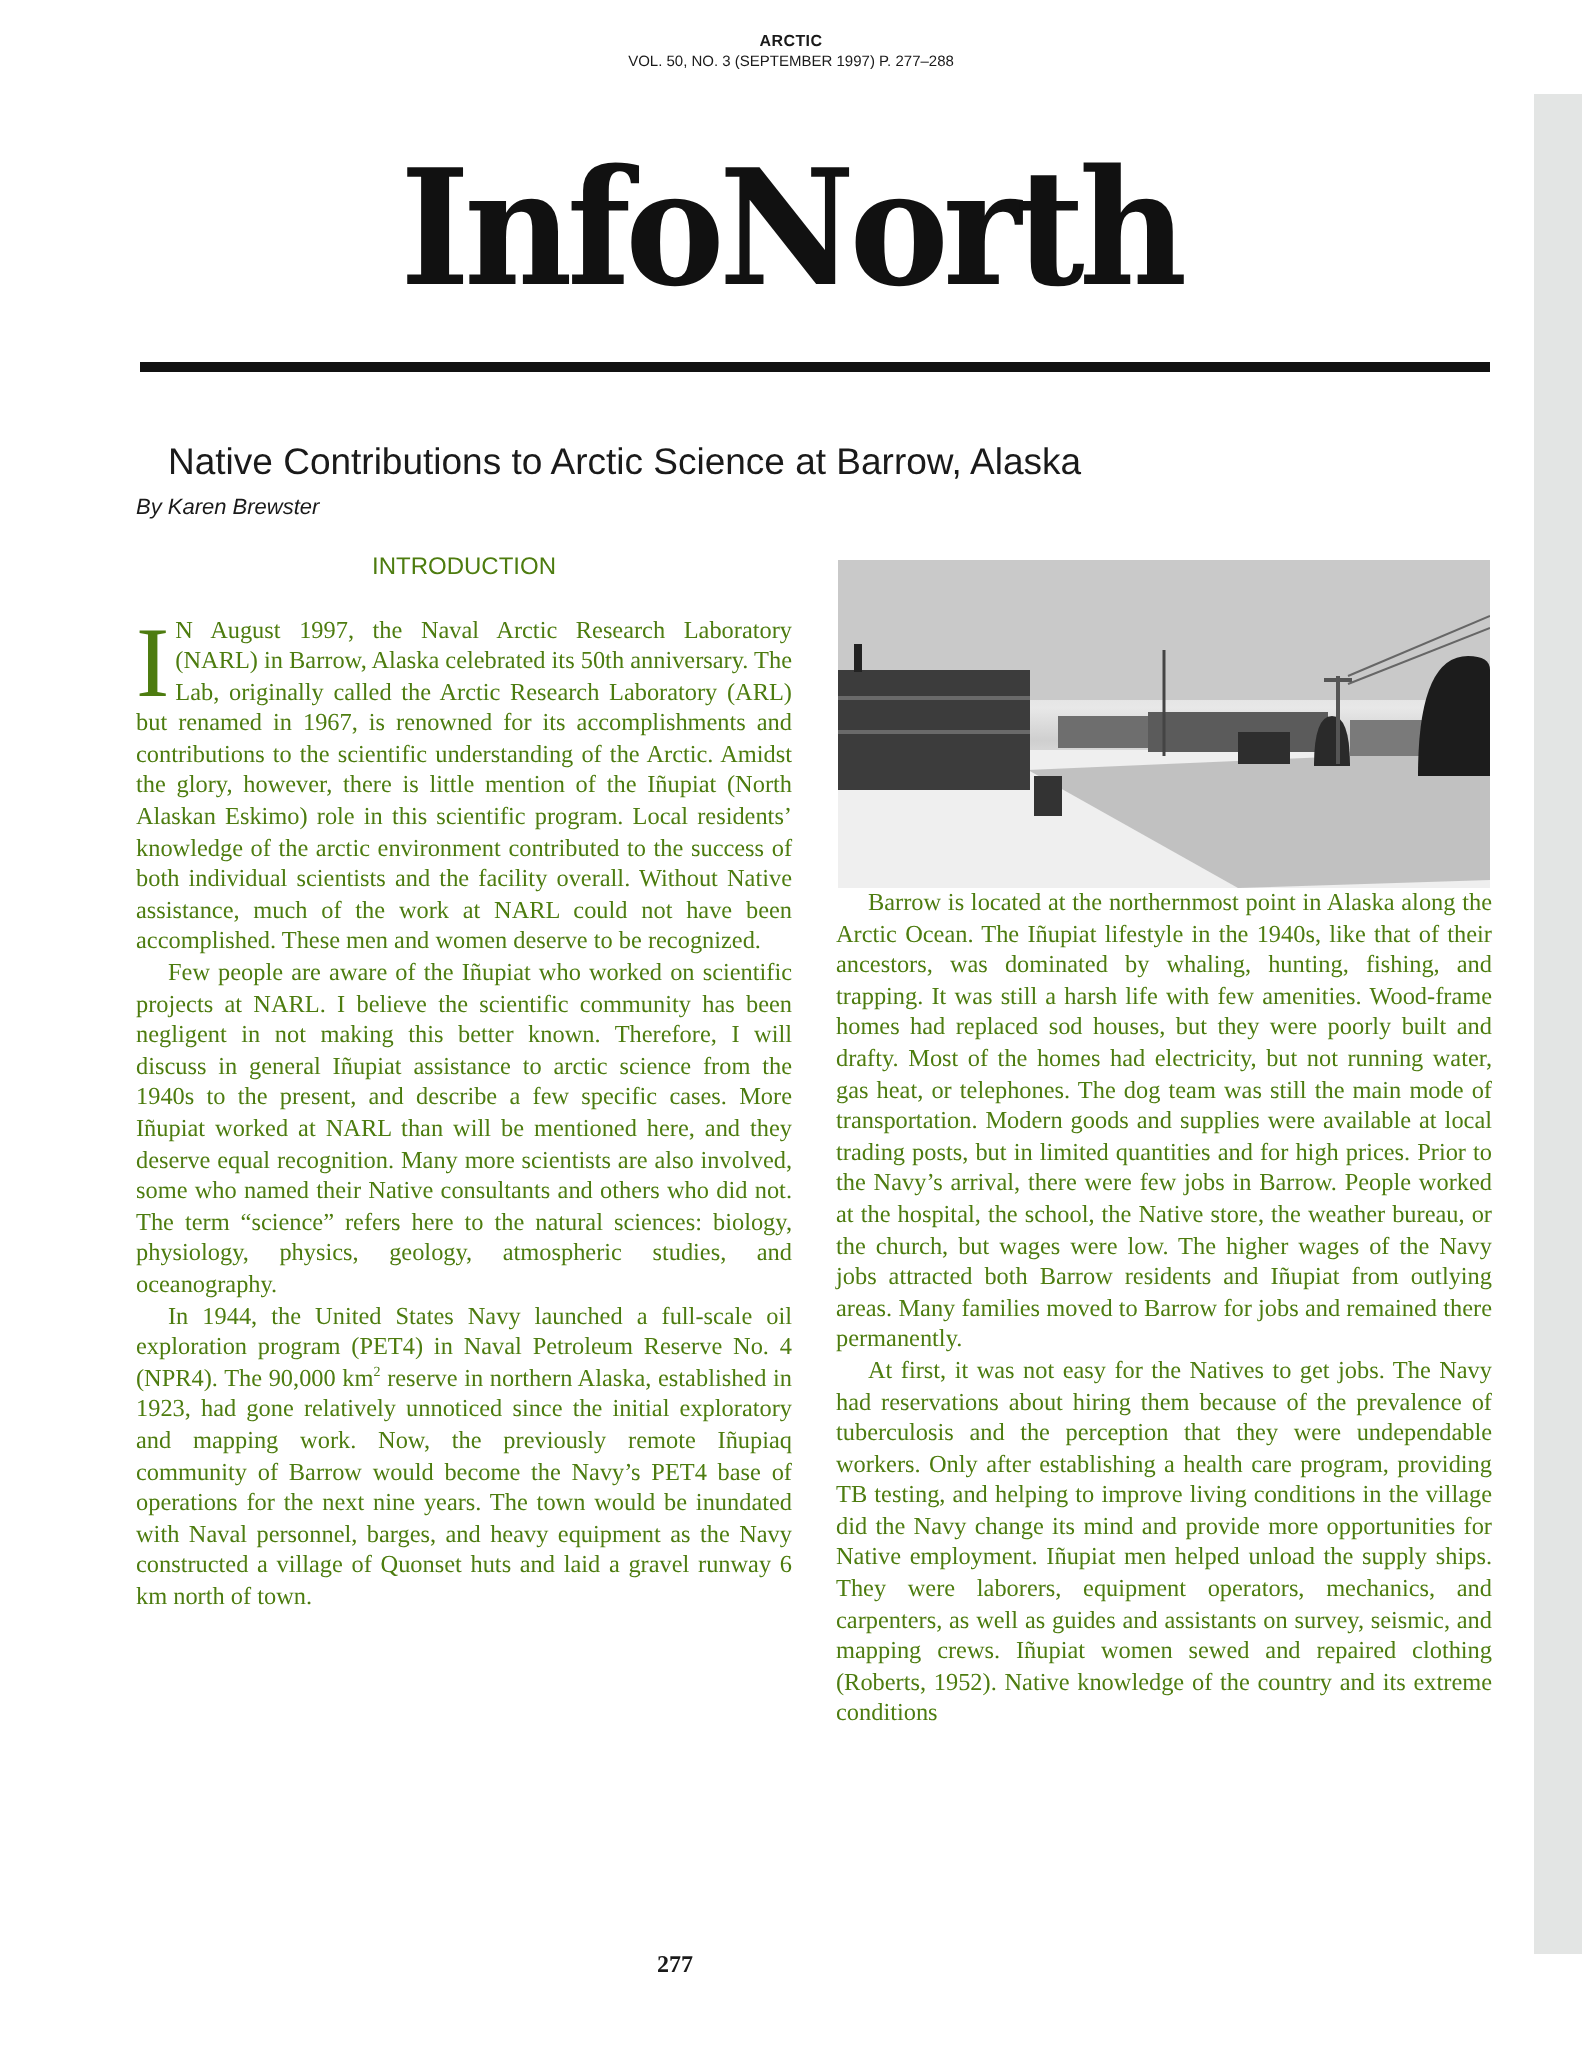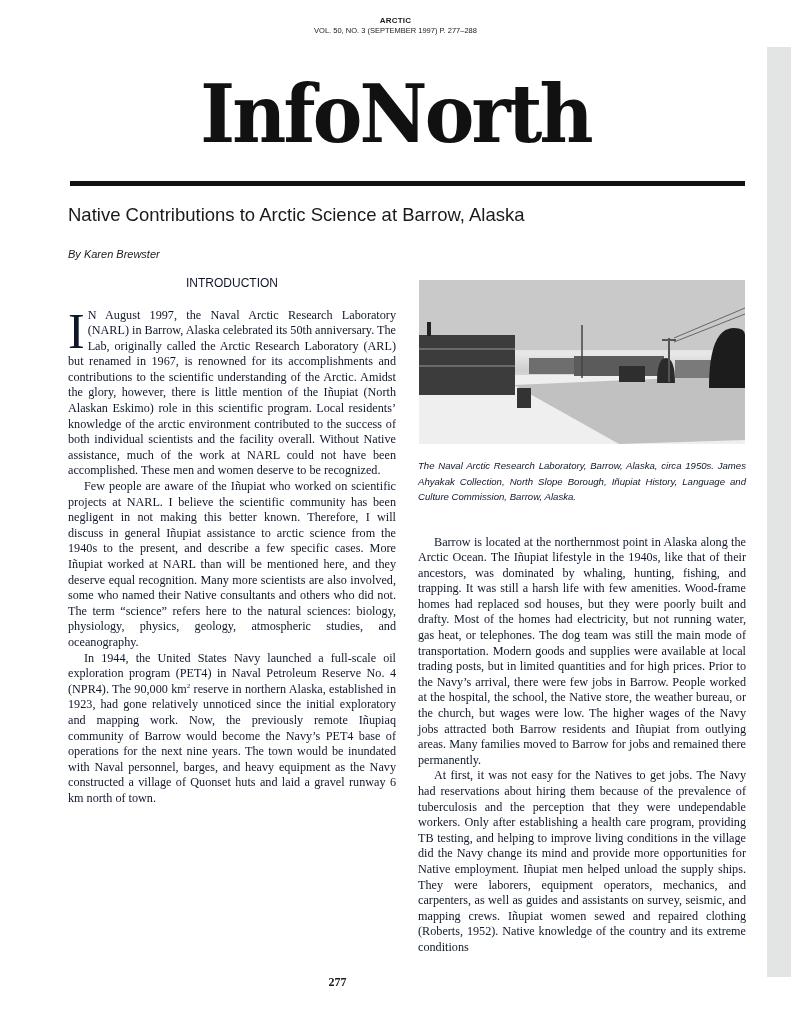--- a/index.html
+++ b/index.html
@@ -5,21 +5,21 @@
   html, body { margin:0; padding:0; }
   body { width:791px; height:1024px; background:#ffffff; position:relative; overflow:hidden; color:#1a1a1a; }
   .side-strip { position:absolute; left:767px; top:47px; width:24px; height:930px; background:#e3e5e4; }
   .journal { position:absolute; left:0; width:791px; text-align:center; font-family:"Liberation Sans", sans-serif; }
   .journal-name { top:16px; font-size:8px; font-weight:bold; letter-spacing:0.2px; }
   .journal-issue { top:26px; font-size:7.5px; }
   .masthead { position:absolute; left:0; top:64px; width:791px; text-align:center; font-family:"DejaVu Serif", serif; font-weight:bold; font-size:80px; line-height:100px; letter-spacing:-3px; color:#111; transform:scaleX(0.93); transform-origin:center; }
   .rule { position:absolute; left:70px; top:181px; width:675px; height:5px; background:#111; }
   .article-title { position:absolute; left:68px; top:204px; font-family:"Liberation Sans", sans-serif; font-size:18.5px; color:#1a1a1a; white-space:nowrap; }
   .byline { position:absolute; left:68px; top:248px; font-family:"Liberation Sans", sans-serif; font-style:italic; font-size:11px; }
-  .col { position:absolute; width:328px; font-family:"Liberation Serif", serif; font-size:12.2px; line-height:15.6px; text-align:justify; color:#0f172a; }
+  .col { position:absolute; width:328px; font-family:"Liberation Serif", serif; font-size:12.2px; line-height:15.6px; text-align:justify; color:#4d7c0f; }
   .col-left { left:68px; top:276px; }
   .col-right { left:418px; top:276px; }
   .section-heading { font-family:"Liberation Sans", sans-serif; font-size:12px; text-align:center; line-height:15.5px; margin:0; font-weight:normal; }
   .h-intro { margin:0 0 16px 0; }
   .h-npr { margin:36px 30px 14px 30px; }
   .para { margin:0; text-indent:16px; hyphens:auto; }
   .para.first { text-indent:0; }
   .dropcap { float:left; font-family:"Liberation Serif", serif; font-size:50px; line-height:40px; margin:3px 3px 0 0; padding:0; }
   .photo { position:relative; width:326px; height:164px; margin:4px 0 0 1px; overflow:hidden; background:linear-gradient(#a9a9a9 0%, #d6d6d6 30%, #e8e8e8 45%, #cfcfcf 55%, #f0f0f0 70%, #d9d9d9 100%); }
   .caption { font-family:"Liberation Sans", sans-serif; font-style:italic; font-size:9.6px; line-height:15.5px; text-align:justify; margin:14px 0 30px 0; }
@@ -30,21 +30,21 @@
 <body>
 
 <div class="side-strip"></div>
 
 <div class="journal journal-name">ARCTIC</div>
 <div class="journal journal-issue">VOL. 50, NO. 3 (SEPTEMBER 1997) P. 277–288</div>
 
 <div class="masthead">InfoNorth</div>
 <div class="rule"></div>
 
-<h1 class="article-title" style="margin:0;font-weight:normal;">Native Contributions to Arctic Science at Barrow, Alaska</h1>
+<h1 class="article-title" style="margin:16px;font-weight:normal;">Native Contributions to Arctic Science at Barrow, Alaska</h1>
 <div class="byline">By Karen Brewster</div>
 
 <div class="col col-left">
   <h2 class="section-heading h-intro">INTRODUCTION</h2>
   <p class="para first"><span class="dropcap">I</span><span>N August 1997, the Naval Arctic Research Laboratory (NARL) in Barrow, Alaska celebrated its 50th anniversary. The Lab, originally called the Arctic Research Laboratory (ARL) but renamed in 1967, is renowned for its accomplishments and contributions to the scientific understanding of the Arctic. Amidst the glory, however, there is little mention of the Iñupiat (North Alaskan Eskimo) role in this scientific program. Local residents’ knowledge of the arctic environment contributed to the success of both individual scientists and the facility overall. Without Native assistance, much of the work at NARL could not have been accomplished. These men and women deserve to be recognized.</span></p>
   <p class="para">Few people are aware of the Iñupiat who worked on scientific projects at NARL. I believe the scientific community has been negligent in not making this better known. Therefore, I will discuss in general Iñupiat assistance to arctic science from the 1940s to the present, and describe a few specific cases. More Iñupiat worked at NARL than will be mentioned here, and they deserve equal recognition. Many more scientists are also involved, some who named their Native consultants and others who did not. The term “science” refers here to the natural sciences: biology, physiology, physics, geology, atmospheric studies, and oceanography.</p>
 
   <p class="para"><span>In 1944, the United States Navy launched a full-scale oil exploration program (PET4) in Naval Petroleum Reserve No. 4 (NPR4). The 90,000 km</span><sup>2</sup><span> reserve in northern Alaska, established in 1923, had gone relatively unnoticed since the initial exploratory and mapping work. Now, the previously remote Iñupiaq community of Barrow would become the Navy’s PET4 base of operations for the next nine years. The town would be inundated with Naval personnel, barges, and heavy equipment as the Navy constructed a village of Quonset huts and laid a gravel runway 6 km north of town.</span></p>
 </div>
 
@@ -65,18 +65,17 @@
       <path d="M238 103 Q238 78 247 78 Q256 78 256 103 Z" fill="#2a2a2a"></path>
       <rect x="256" y="80" width="40" height="18" fill="#7a7a7a"></rect>
       <path d="M290 108 Q290 48 315 48 Q326 48 326 55 L326 108 Z" fill="#1c1c1c"></path>
       <line x1="163" y1="45" x2="163" y2="98" stroke="#444" stroke-width="1.5"></line>
       <line x1="250" y1="58" x2="250" y2="102" stroke="#555" stroke-width="2"></line>
       <line x1="243" y1="60" x2="257" y2="60" stroke="#555" stroke-width="2"></line>
       <path d="M255 58 L326 28" stroke="#666" stroke-width="1" fill="none"></path>
       <path d="M255 62 L326 34" stroke="#666" stroke-width="1" fill="none"></path>
     </svg>
   </div>
-  <div class="caption">The Naval Arctic Research Laboratory, Barrow, Alaska, circa 1950s. James Ahyakak Collection, North Slope Borough, Iñupiat History, Language and Culture Commission, Barrow, Alaska.</div>
   <p class="para">Barrow is located at the northernmost point in Alaska along the Arctic Ocean. The Iñupiat lifestyle in the 1940s, like that of their ancestors, was dominated by whaling, hunting, fishing, and trapping. It was still a harsh life with few amenities. Wood-frame homes had replaced sod houses, but they were poorly built and drafty. Most of the homes had electricity, but not running water, gas heat, or telephones. The dog team was still the main mode of transportation. Modern goods and supplies were available at local trading posts, but in limited quantities and for high prices. Prior to the Navy’s arrival, there were few jobs in Barrow. People worked at the hospital, the school, the Native store, the weather bureau, or the church, but wages were low. The higher wages of the Navy jobs attracted both Barrow residents and Iñupiat from outlying areas. Many families moved to Barrow for jobs and remained there permanently.</p>
   <p class="para">At first, it was not easy for the Natives to get jobs. The Navy had reservations about hiring them because of the prevalence of tuberculosis and the perception that they were undependable workers. Only after establishing a health care program, providing TB testing, and helping to improve living conditions in the village did the Navy change its mind and provide more opportunities for Native employment. Iñupiat men helped unload the supply ships. They were laborers, equipment operators, mechanics, and carpenters, as well as guides and assistants on survey, seismic, and mapping crews. Iñupiat women sewed and repaired clothing (Roberts, 1952). Native knowledge of the country and its extreme conditions</p>
 </div>
 
 <div class="page-number">277</div>
 
 </body></html>

